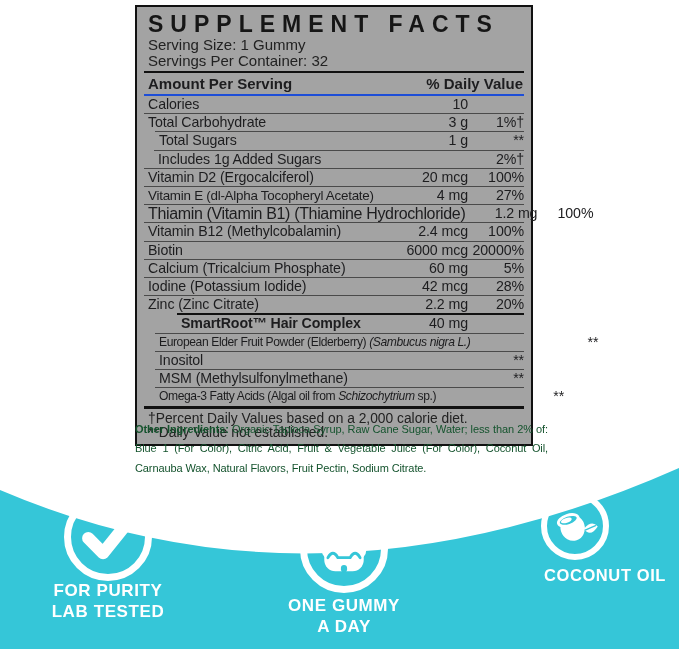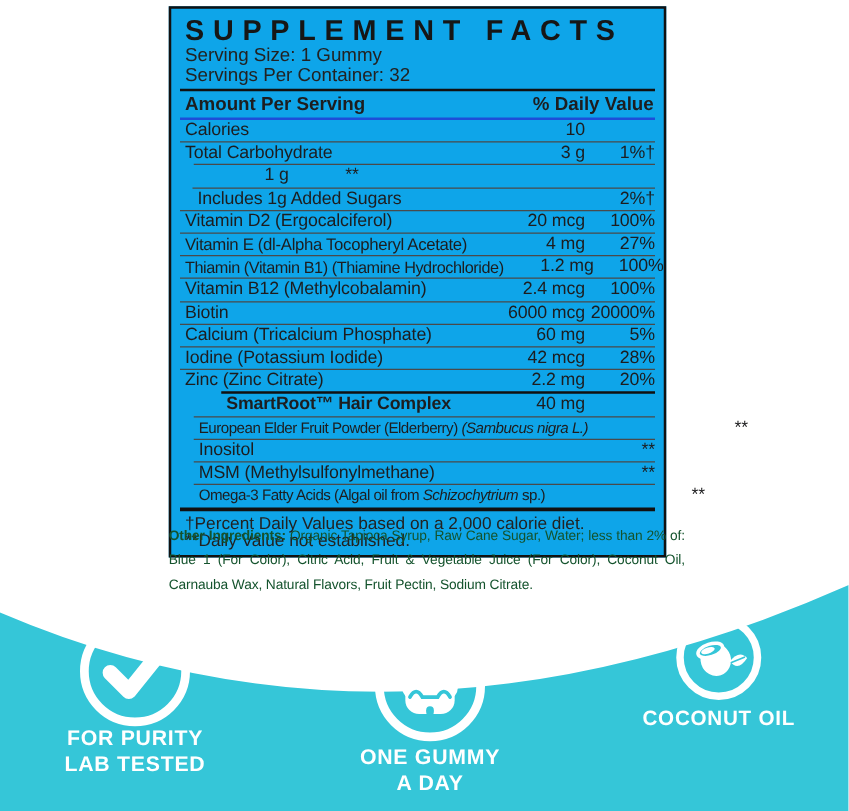--- a/index.html
+++ b/index.html
@@ -5,21 +5,21 @@
   html,body{margin:0;padding:0;}
   body{
     width:679px;height:649px;position:relative;overflow:hidden;
     background:#ffffff;
     font-family:"Liberation Sans", sans-serif;
     color:#1d1d1f;
   }
   
   .panel{
     position:absolute;left:135px;top:5px;width:398px;box-sizing:border-box;
-    border:2px solid #111;background:#0ea5e9;padding:4px 7px 4px 7px;
+    border:2px solid #111;background:#a3a3a3;padding:4px 7px 4px 7px;
   }
   .sf-title{
     font-size:23px;font-weight:bold;letter-spacing:7px;line-height:26px;
     white-space:nowrap;padding-left:4px;color:#161616;
   }
   .serving{font-size:15px;line-height:15.5px;padding-left:4px;color:#222;}
   .sep2{border-top:2px solid #111;margin-top:3px;}
   .colhead{
     display:flex;justify-content:space-between;font-weight:bold;font-size:15px;
     padding:2px 1px 2px 4px;border-bottom:2px solid #1d4ed8;
@@ -30,21 +30,21 @@
     border-top:1px solid #4a4a4a;letter-spacing:-0.1px;white-space:nowrap;
     padding-left:4px;
   }
   .row:first-child{border-top:none;}
   .row.ind1{margin-left:11px;}
   .row.ind2{margin-left:10px;}
   .row.bold .nm{font-weight:bold;}
   .row.thick{border-top:2.5px solid #111;margin-left:33px;}
   .nm{flex:1;overflow:visible;}
   .nm.m{font-size:13.4px;letter-spacing:-0.25px;}
-  .nm.s{font-size:13px;letter-spacing:-0.35px;}
+  .nm.s{font-size:16px;letter-spacing:-0.35px;}
   .nm.xs{font-size:12.1px;letter-spacing:-0.4px;}
   .amt{width:72px;text-align:right;flex:none;}
   .dv{width:56px;text-align:right;flex:none;}
   .footnotes{
     border-top:3px solid #111;margin-top:1px;padding:3px 0 0 4px;
     font-size:13.8px;line-height:13.6px;color:#222;
   }
   
   .other-ing{
     position:absolute;left:135px;top:420px;width:413px;
@@ -83,20 +83,21 @@
         <span class="nm"><span>Calories</span></span>
         <span class="amt">10</span>
         <span class="dv"></span>
       </div>
       <div class="row">
         <span class="nm"><span>Total Carbohydrate</span></span>
         <span class="amt">3 g</span>
         <span class="dv">1%†</span>
       </div>
       <div class="row ind1">
+        <span class="nm"><span>Total Sugars</span></span>
         <span class="amt">1 g</span>
         <span class="dv">**</span>
       </div>
       <div class="row ind2">
         <span class="nm"><span>Includes 1g Added Sugars</span></span>
         <span class="amt"></span>
         <span class="dv">2%†</span>
       </div>
       <div class="row">
         <span class="nm"><span>Vitamin D2 (Ergocalciferol)</span></span>
@@ -206,15 +207,15 @@
   <svg viewBox="0 0 60 60">
     <g transform="rotate(-18 30 30)">
       <ellipse cx="27" cy="31" rx="13" ry="14" fill="#fff"></ellipse>
       <ellipse cx="25" cy="22" rx="11" ry="5.5" fill="#35C6D8" stroke="#fff" stroke-width="3"></ellipse>
       <ellipse cx="23" cy="21.5" rx="6" ry="2.6" fill="#fff"></ellipse>
       <path d="M38,36 q11,-7 15,2 q-11,9 -15,-2 Z" fill="#fff"></path>
       <path d="M39,37.5 L51,36.5" stroke="#35C6D8" stroke-width="1.4" stroke-linecap="round"></path>
     </g>
   </svg>
 </div>
-<div class="badge-label" id="badge3-label" style="left:575px;top:566px;text-align:right;">
+<div class="badge-label" id="badge3-label" style="left:605px;top:566px;text-align:right;">
   <div>COCONUT OIL</div>
 </div>
 
 </body></html>

